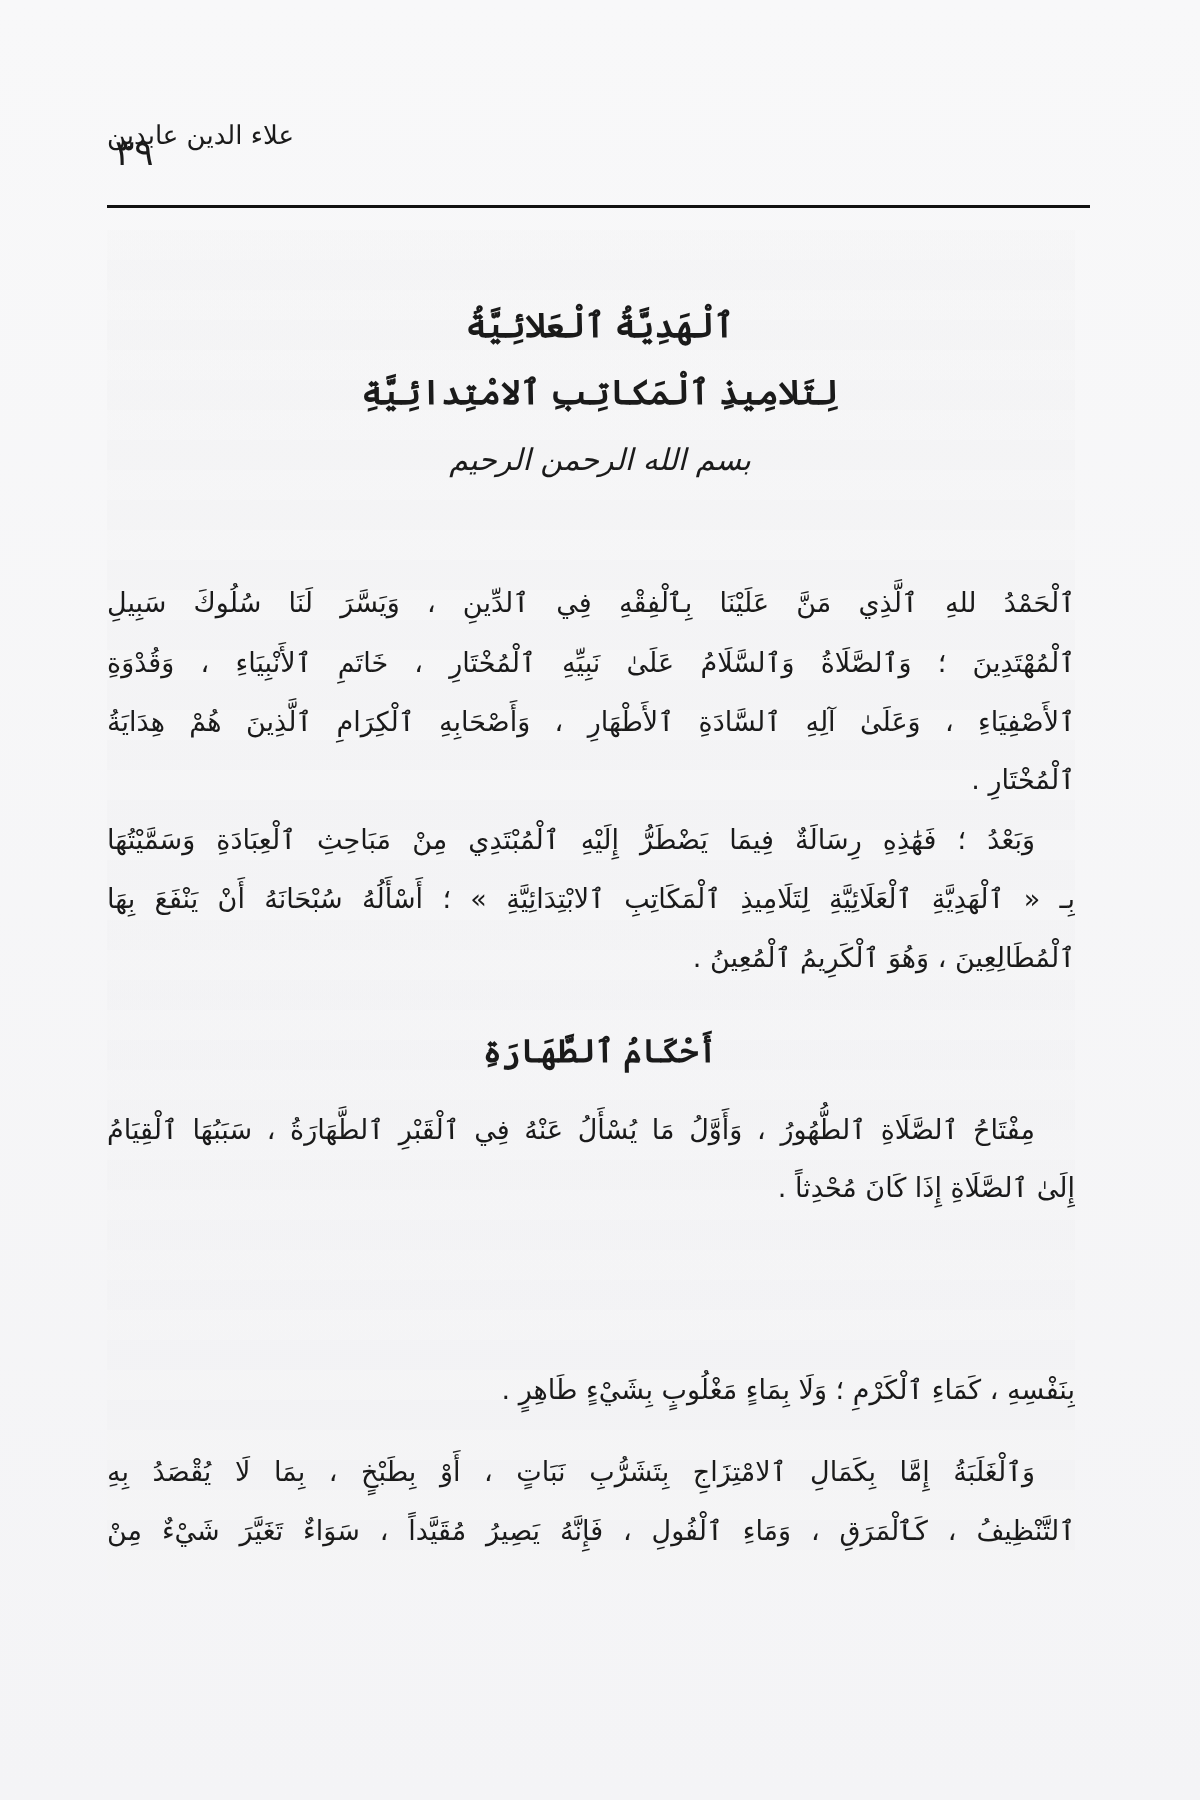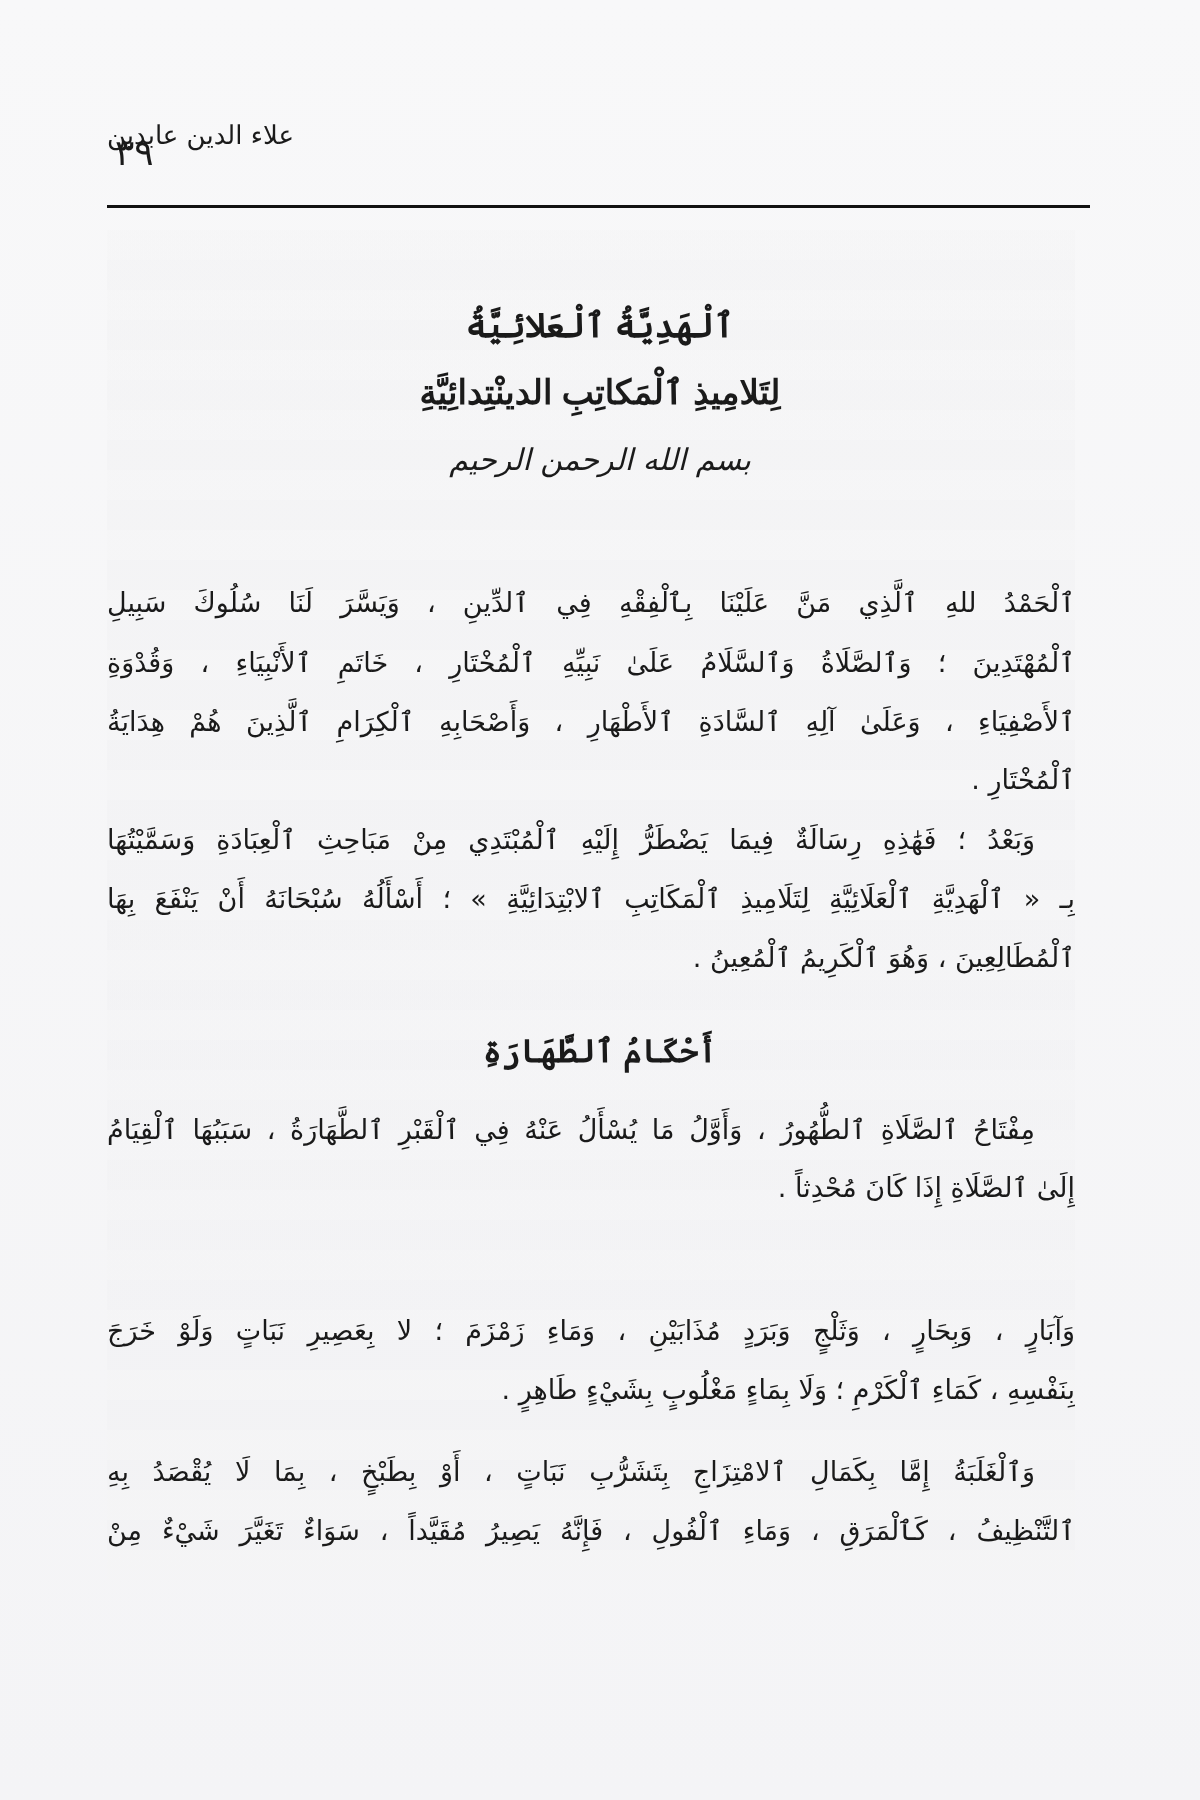--- a/index.html
+++ b/index.html
@@ -53,35 +53,34 @@
 <div class="page">
   <div class="bleed"></div>
 
   <div class="running-head">
     <span class="running-title">علاء الدين عابدين</span>
     <span class="page-num">٣٩</span>
   </div>
   <div class="rule"></div>
 
   <div class="center-line title">ٱلْهَدِيَّةُ ٱلْعَلائِيَّةُ</div>
-  <div class="center-line subtitle">لِتَلامِيذِ ٱلْمَكاتِبِ الدينْتِدائِيَّةِ</div>
+  <div class="center-line subtitle">لِتَلامِيذِ ٱلْمَكاتِبِ ٱلامْتِدائِيَّةِ</div>
   <div class="center-line basmala">بسم الله الرحمن الرحيم</div>
 
   <div class="text-line" style="top:575px">ٱلْحَمْدُ للهِ ٱلَّذِي مَنَّ عَلَيْنَا بِٱلْفِقْهِ فِي ٱلدِّينِ ، وَيَسَّرَ لَنَا سُلُوكَ سَبِيلِ</div>
   <div class="text-line" style="top:635px">ٱلْمُهْتَدِينَ ؛ وَٱلصَّلَاةُ وَٱلسَّلَامُ عَلَىٰ نَبِيِّهِ ٱلْمُخْتَارِ ، خَاتَمِ ٱلأَنْبِيَاءِ ، وَقُدْوَةِ</div>
   <div class="text-line" style="top:694px">ٱلأَصْفِيَاءِ ، وَعَلَىٰ آلِهِ ٱلسَّادَةِ ٱلأَطْهَارِ ، وَأَصْحَابِهِ ٱلْكِرَامِ ٱلَّذِينَ هُمْ هِدَايَةُ</div>
   <div class="text-line last" style="top:752px">ٱلْمُخْتَارِ .</div>
 
   <div class="text-line indent" style="top:812px">وَبَعْدُ ؛ فَهَٰذِهِ رِسَالَةٌ فِيمَا يَضْطَرُّ إِلَيْهِ ٱلْمُبْتَدِي مِنْ مَبَاحِثِ ٱلْعِبَادَةِ وَسَمَّيْتُهَا</div>
   <div class="text-line" style="top:871px">بِـ « ٱلْهَدِيَّةِ ٱلْعَلَائِيَّةِ لِتَلَامِيذِ ٱلْمَكَاتِبِ ٱلابْتِدَائِيَّةِ » ؛ أَسْأَلُهُ سُبْحَانَهُ أَنْ يَنْفَعَ بِهَا</div>
   <div class="text-line last" style="top:930px">ٱلْمُطَالِعِينَ ، وَهُوَ ٱلْكَرِيمُ ٱلْمُعِينُ .</div>
 
   <div class="center-line section-heading">أَحْكَامُ ٱلطَّهَارَةِ</div>
 
   <div class="text-line last" style="top:1160px">إِلَىٰ ٱلصَّلَاةِ إِذَا كَانَ مُحْدِثاً .</div>
   <div class="text-line indent" style="top:1102px">مِفْتَاحُ ٱلصَّلَاةِ ٱلطُّهُورُ ، وَأَوَّلُ مَا يُسْأَلُ عَنْهُ فِي ٱلْقَبْرِ ٱلطَّهَارَةُ ، سَبَبُهَا ٱلْقِيَامُ</div>
 
-  <div class="text-line" style="top:1303px">وَآبَارٍ ، وَبِحَارٍ ، وَثَلْجٍ وَبَرَدٍ مُذَابَيْنِ ، وَمَاءِ زَمْزَمَ ؛ لا بِعَصِيرِ نَبَاتٍ وَلَوْ خَرَجَ</div>
   <div class="text-line last" style="top:1362px">بِنَفْسِهِ ، كَمَاءِ ٱلْكَرْمِ ؛ وَلَا بِمَاءٍ مَغْلُوبٍ بِشَيْءٍ طَاهِرٍ .</div>
 
   <div class="text-line indent" style="top:1444px">وَٱلْغَلَبَةُ إِمَّا بِكَمَالِ ٱلامْتِزَاجِ بِتَشَرُّبِ نَبَاتٍ ، أَوْ بِطَبْخٍ ، بِمَا لَا يُقْصَدُ بِهِ</div>
   <div class="text-line" style="top:1503px">ٱلتَّنْظِيفُ ، كَٱلْمَرَقِ ، وَمَاءِ ٱلْفُولِ ، فَإِنَّهُ يَصِيرُ مُقَيَّداً ، سَوَاءٌ تَغَيَّرَ شَيْءٌ مِنْ</div>
 </div>
 
 </body></html>

